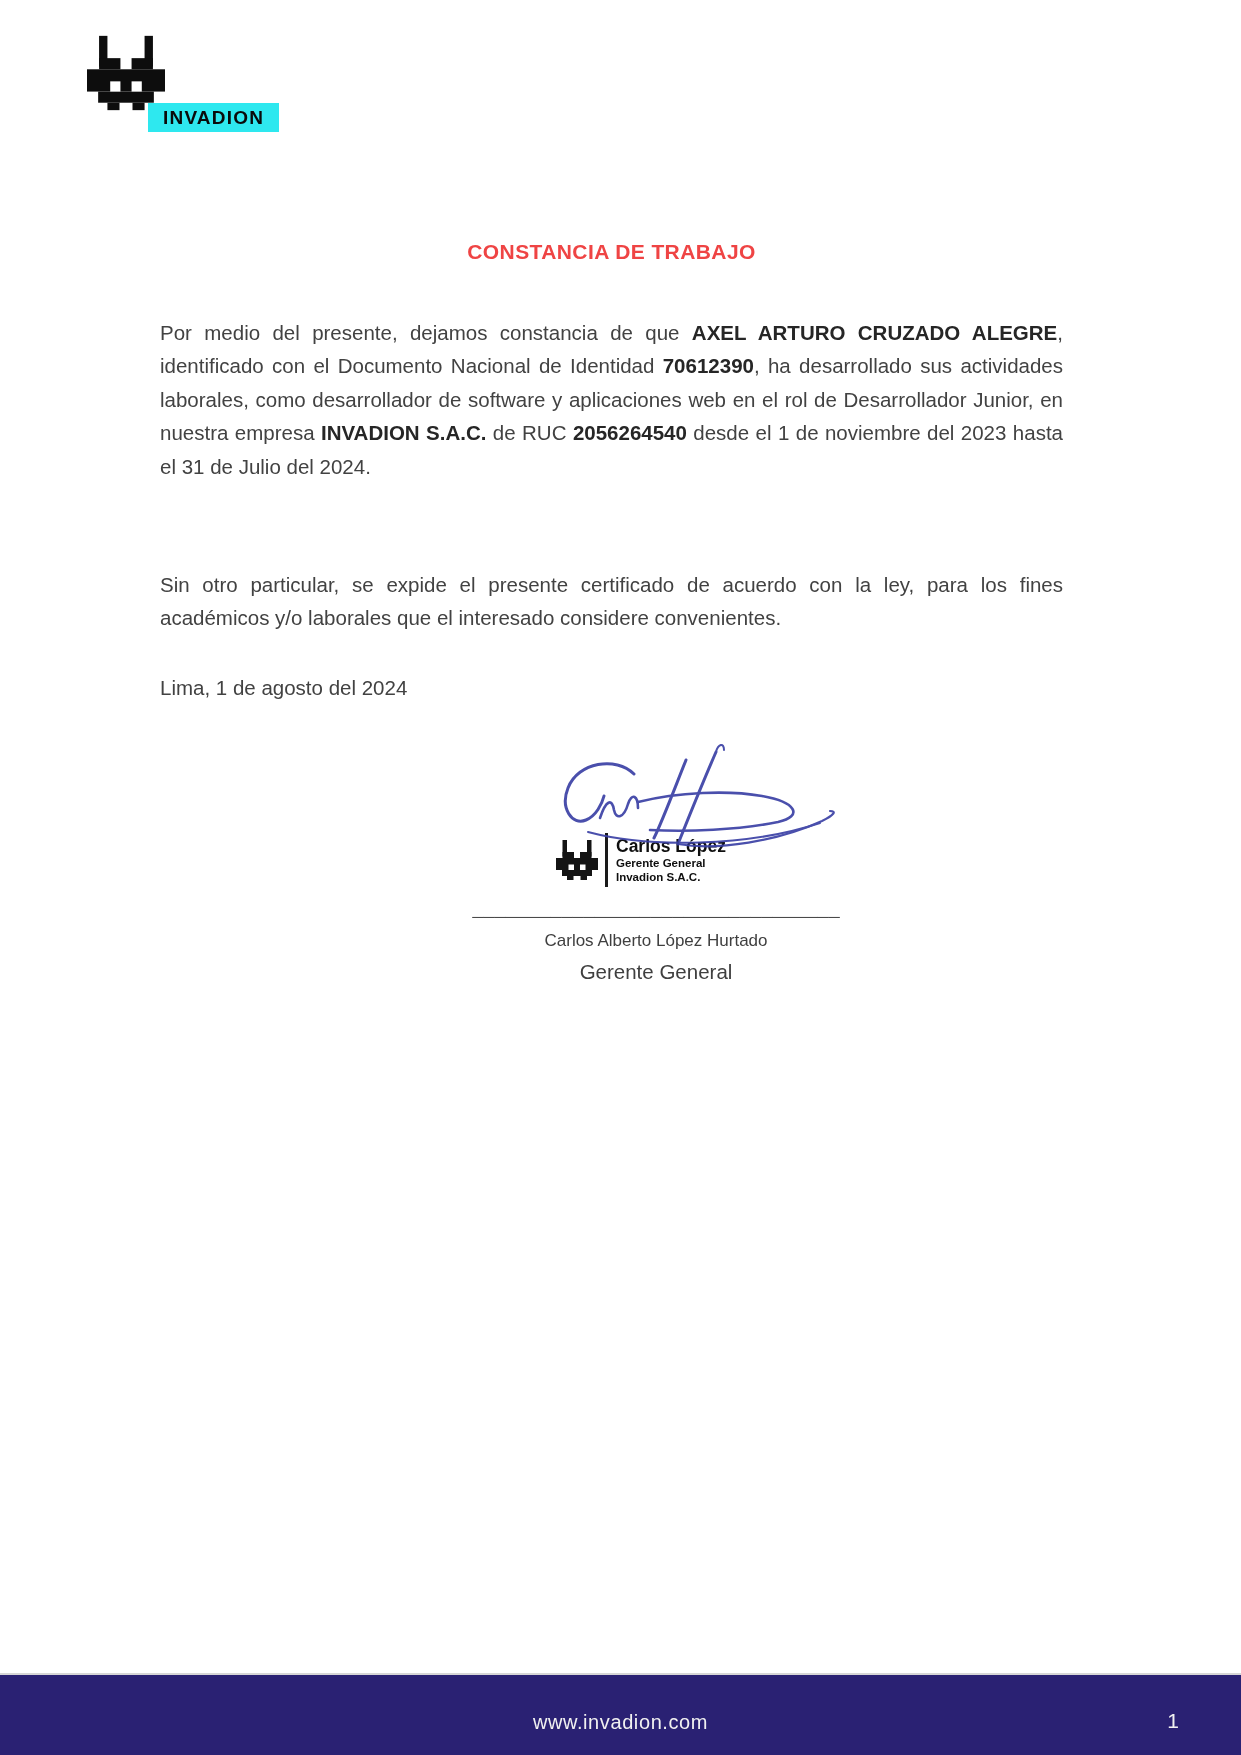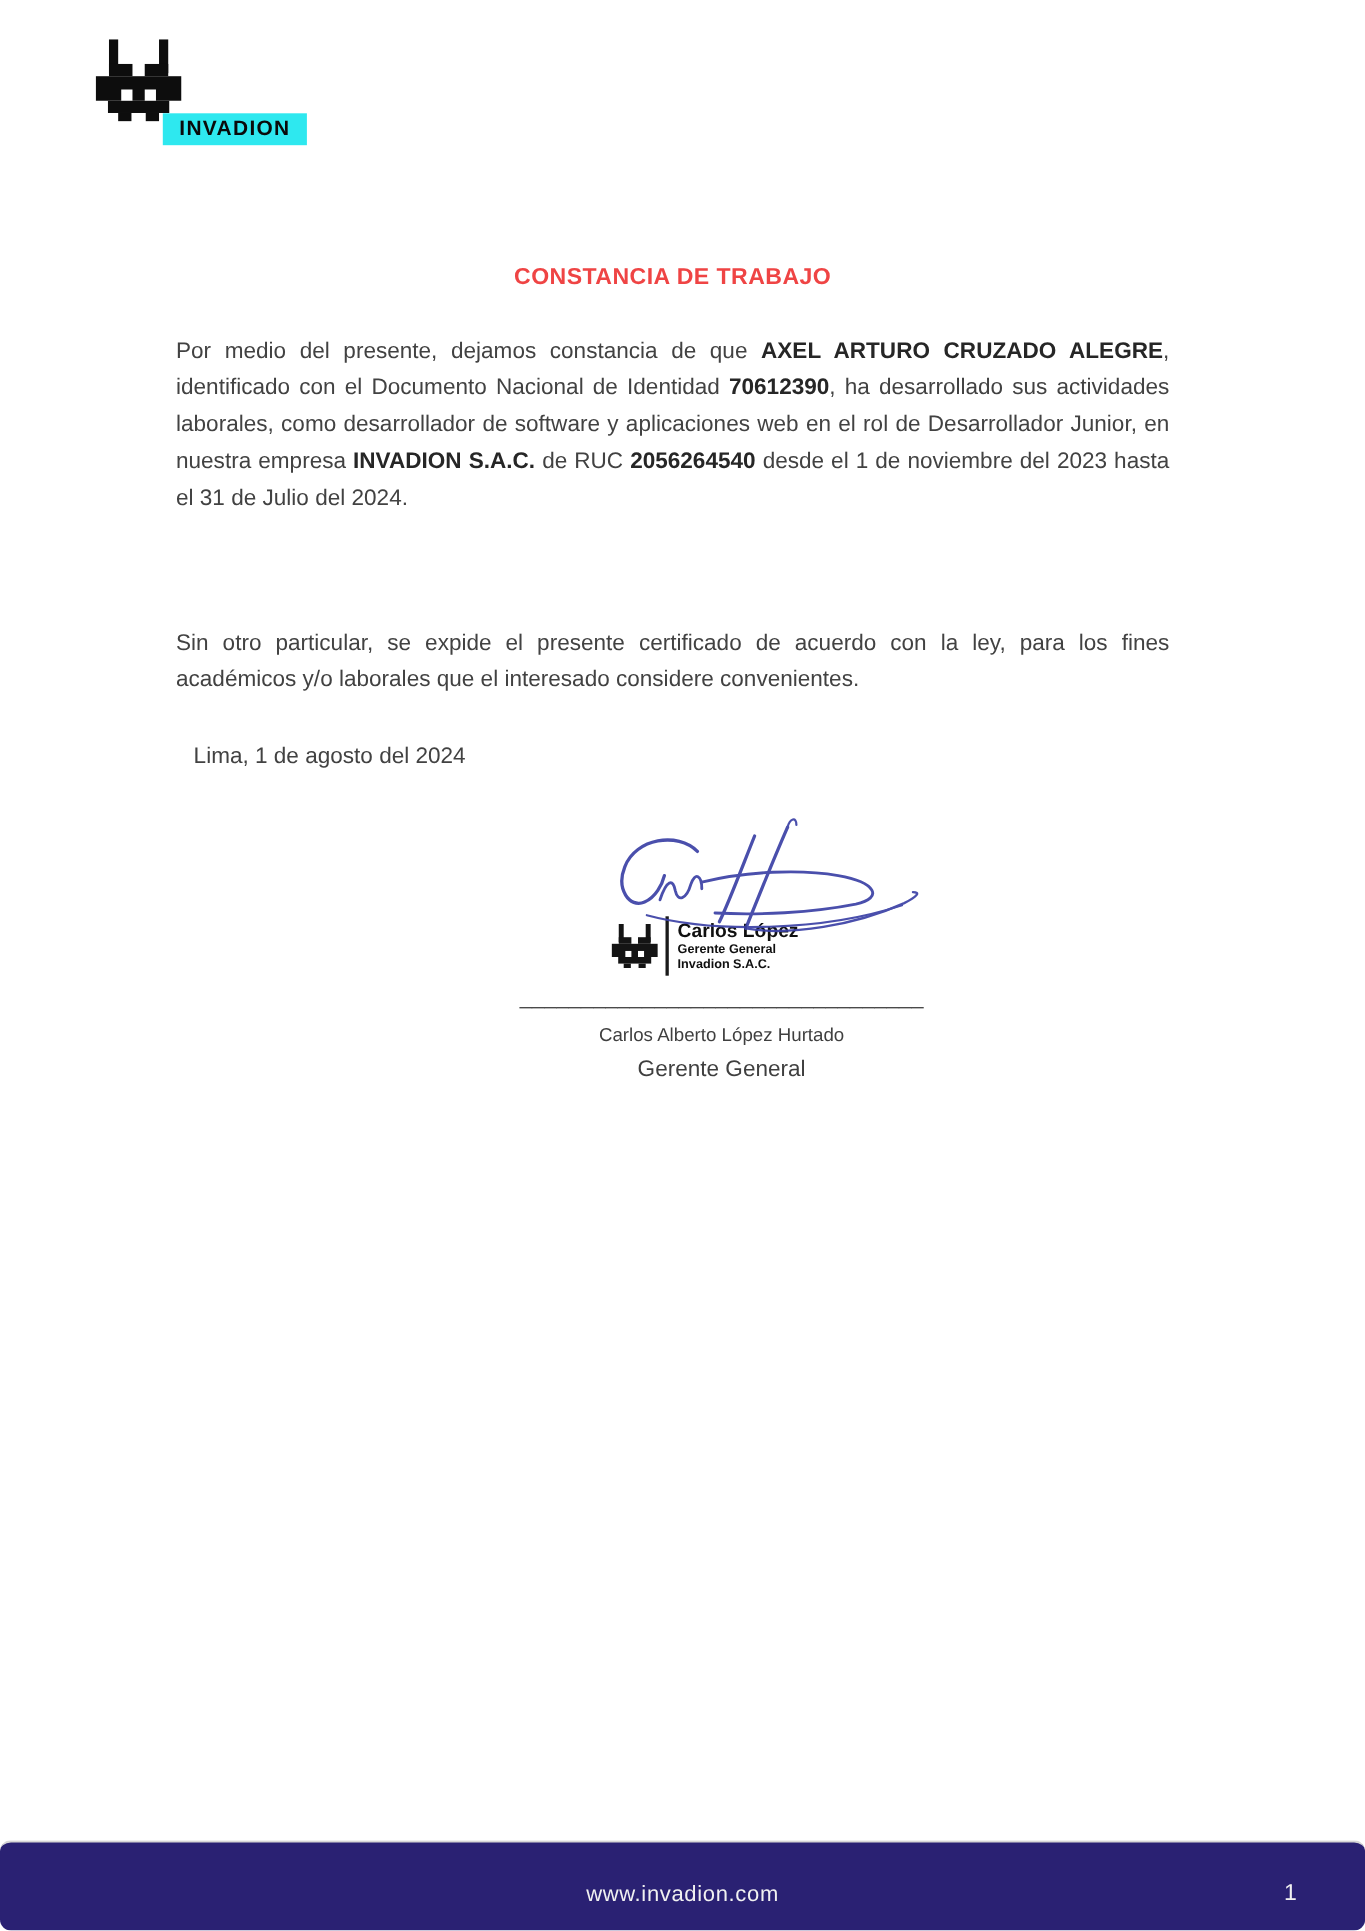--- a/index.html
+++ b/index.html
@@ -35,24 +35,24 @@
     text-align: center;
     font-size: 21px; font-weight: 700; letter-spacing: 0.4px;
     color: #ef4444;
   }
   .para {
     position: absolute; left: 160px; width: 903px;
     font-size: 20.5px; line-height: 33.4px; color: #424242;
     text-align: justify;
   }
   .para .b { font-weight: 700; color: #262626; }
-  .p1 { top: 302px; }
+  .p1 { top: 316px; }
   .p2 { top: 568px; }
   .dateline {
-    position: absolute; left: 176px; top: 676px;
+    position: absolute; left: 160px; top: 676px;
     font-size: 20.5px; color: #424242;
   }
 
   
   .signature-svg { position: absolute; left: 538px; top: 740px; width: 312px; height: 116px; z-index: 3; }
   .stamp {
     position: absolute; left: 556px; top: 833px; z-index: 2;
     display: flex; align-items: center;
     filter: blur(0.3px);
   }
@@ -72,21 +72,20 @@
     line-height: 22px; white-space: nowrap; overflow: hidden;
   }
   .signer-name { margin-top: 8px; font-size: 17px; color: #3f3f3f; line-height: 30px; }
   .signer-role { font-size: 20.5px; color: #3f3f3f; line-height: 32px; }
 
   
   .footer {
     position: absolute; left: 0; bottom: 0; width: 1241px; height: 82px;
     background: #2a2173;
     border-top: 2px solid #d6d6d6;
-    border-radius: 10px;
   }
   .footer-url {
     position: absolute; left: 0; top: 36px; width: 100%;
     text-align: center;
     color: #f1f1f1; font-size: 20px; letter-spacing: 0.6px;
   }
   .footer-page {
     position: absolute; right: 62px; top: 34px;
     color: #f1f1f1; font-size: 21px;
   }

